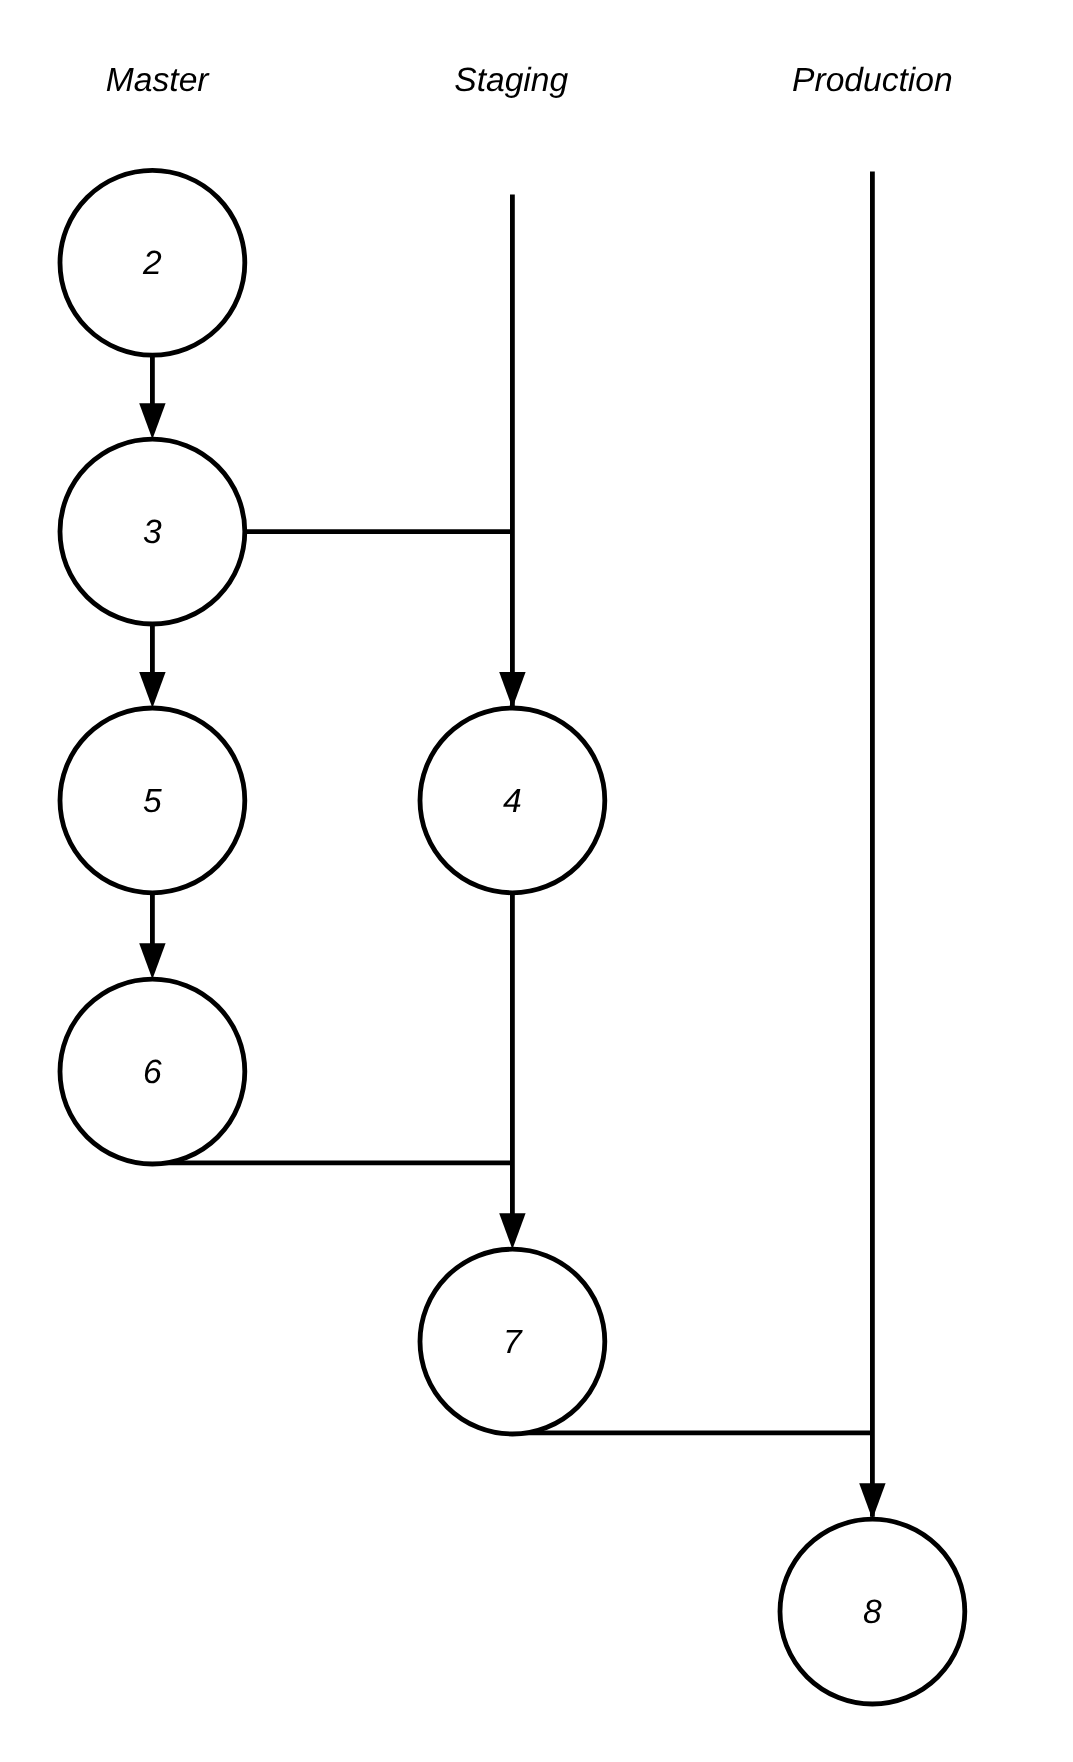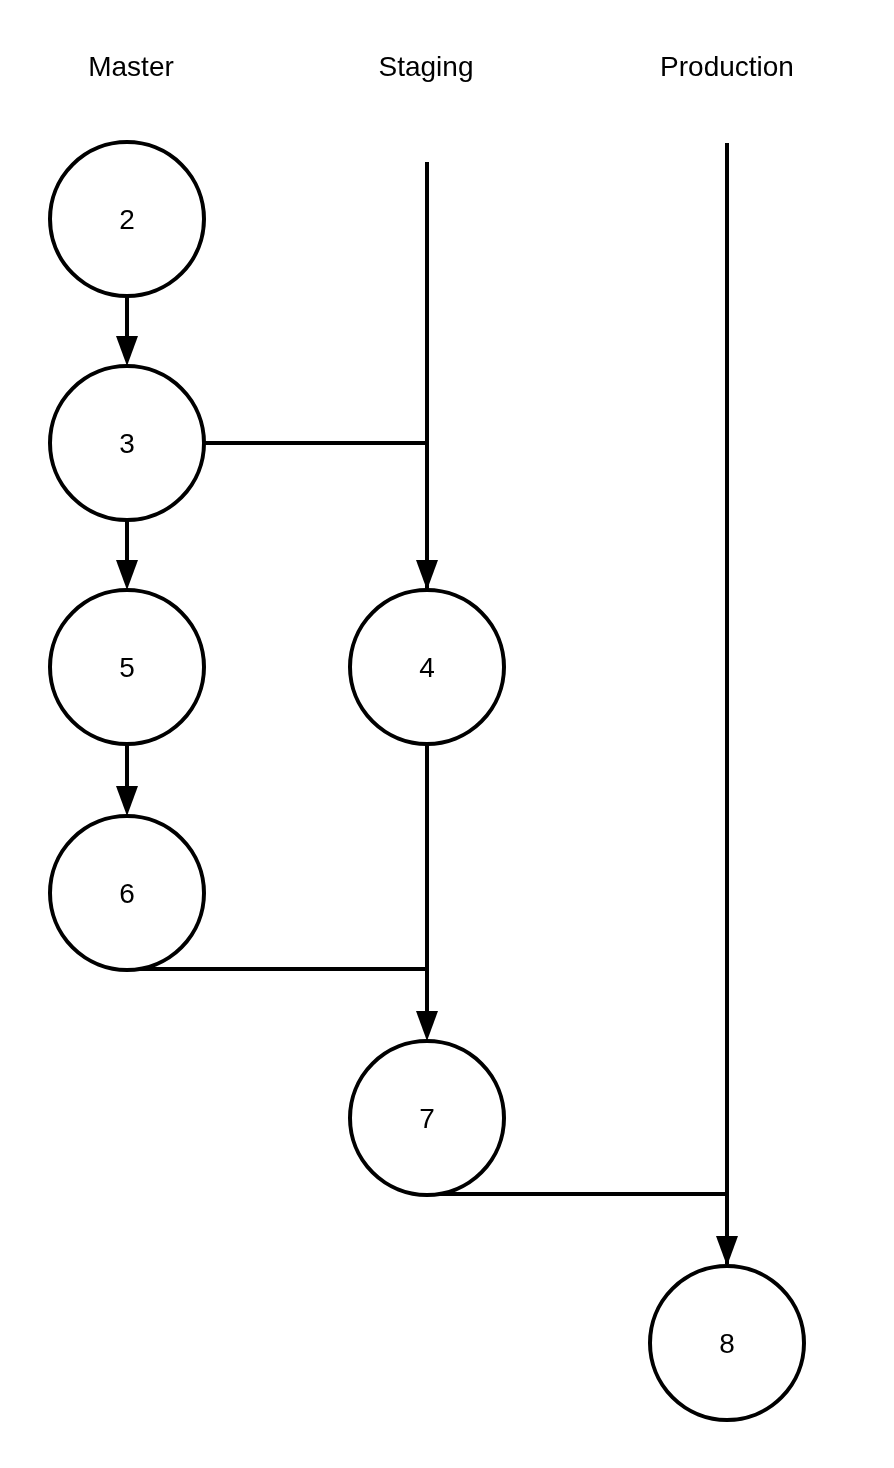--- a/index.html
+++ b/index.html
@@ -13,20 +13,21 @@
     position: relative;
     font-family: "Liberation Sans", sans-serif;
     overflow: hidden;
   }
   #diagram-root {
     position: absolute;
     top: 0;
     left: 0;
     width: 734px;
     height: 1468px;
+    font-style: italic;
   }
   svg#flow-svg {
     display: block;
     width: 894px;
     height: 1468px;
   }
   .lane-header-text {
     font-family: "Liberation Sans", sans-serif;
     font-size: 28px;
     fill: #000000;

